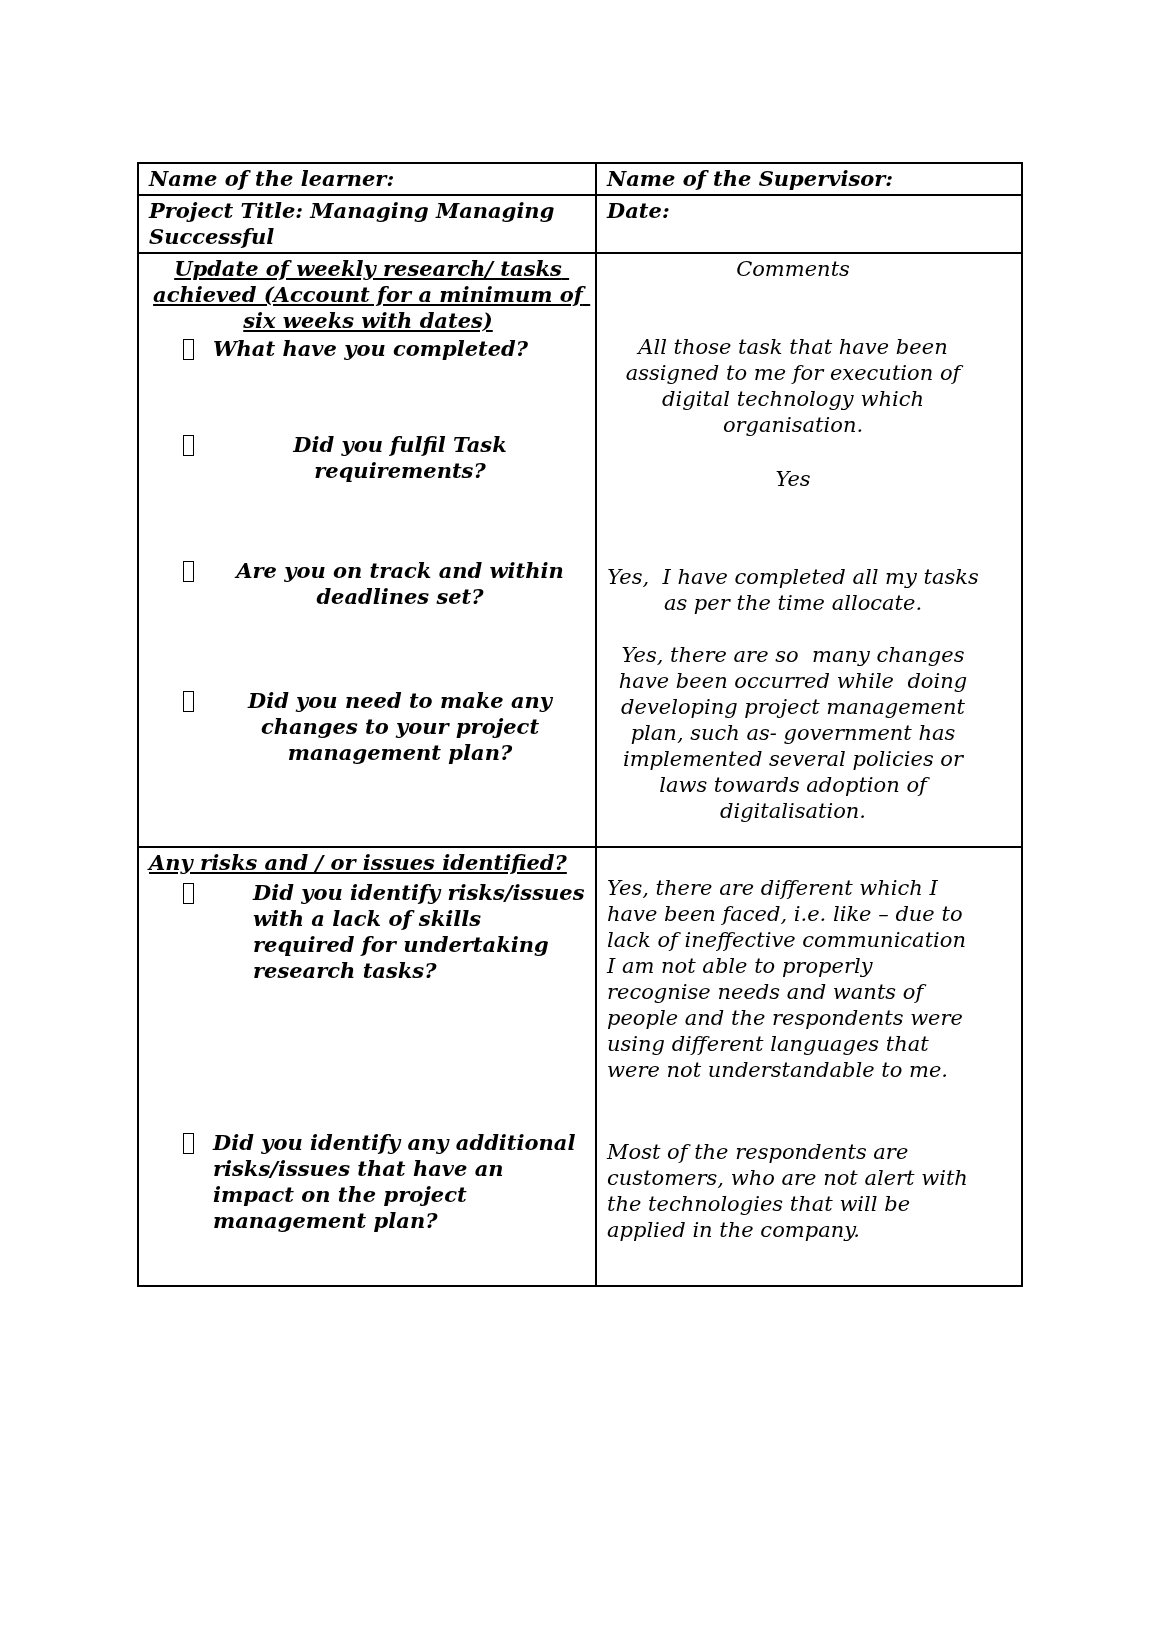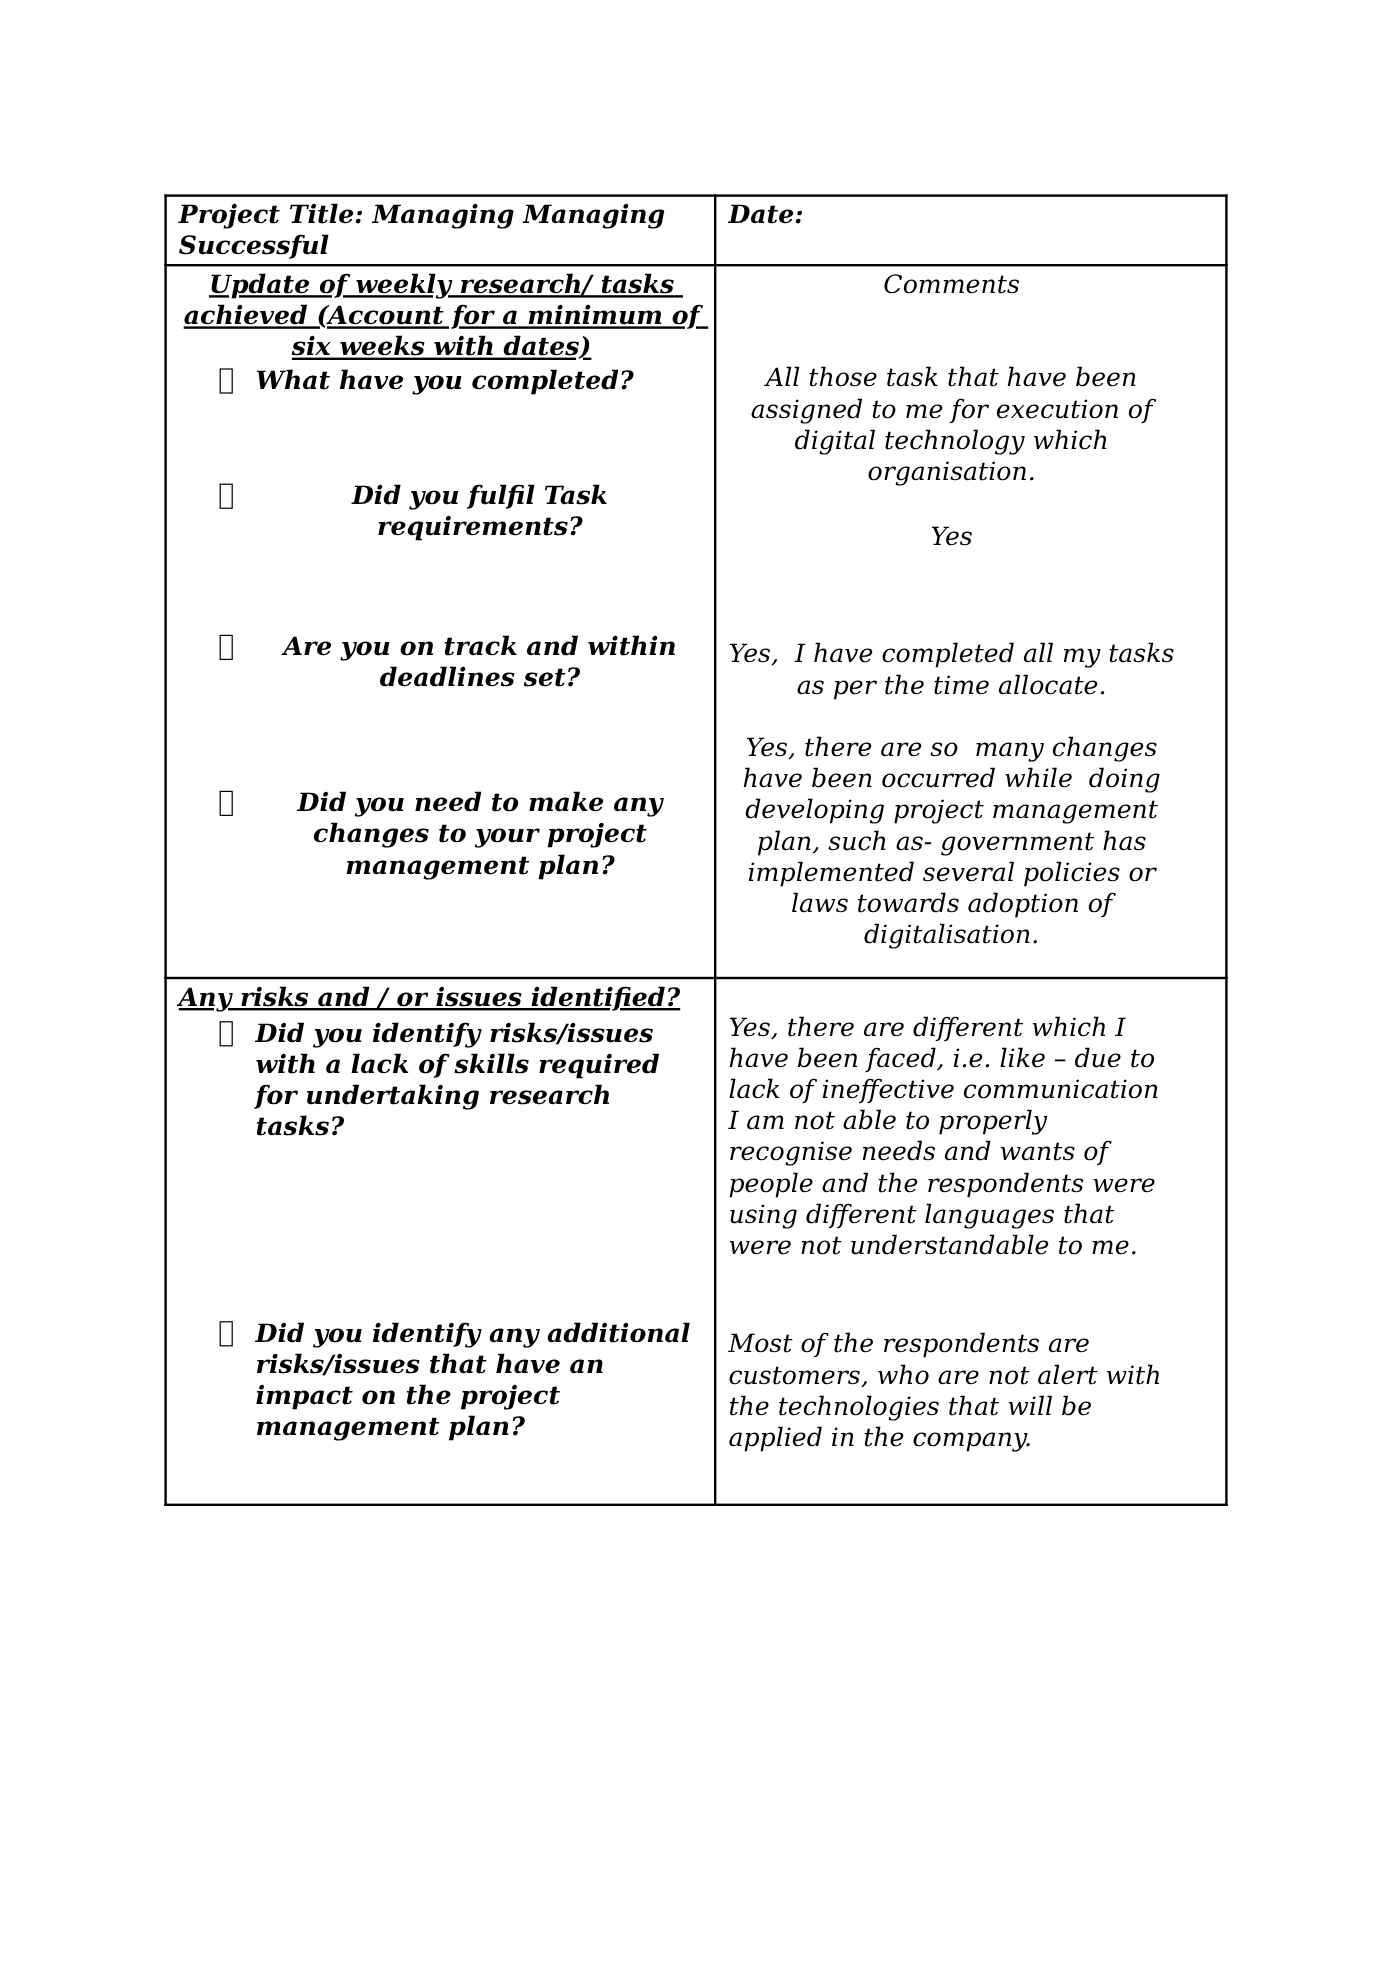--- a/index.html
+++ b/index.html
@@ -75,20 +75,28 @@
   <div class="content">
 
 
     <table class="logbook">
       <colgroup>
           <col class="c-left">
           <col class="c-right">
         </colgroup>
 
       <tbody>
+          <tr class="r-info">
+        <td>
+          <span class="bi">Name of the learner:</span>
+        </td>
+        <td>
+          <span class="bi">Name of the Supervisor:</span>
+        </td>
+      </tr>
 
       <tr class="r-title">
         <td>
           <span class="bi">Project Title: Managing Managing Successful</span>
         </td>
         <td>
           <span class="bi">Date:</span>
         </td>
       </tr>
 
@@ -117,21 +125,21 @@
           <div class="answer" style="margin-top:52px;">All those task that have been assigned to me for execution of digital technology which organisation.</div>
           <div class="answer" style="margin-top:28px;">Yes</div>
           <div class="answer" style="margin-top:72px;">Yes,  I have completed all my tasks as per the time allocate.</div>
           <div class="answer" style="margin-top:26px;">Yes, there are so  many changes have been occurred while  doing developing project management plan, such as- government has implemented several policies or laws towards adoption of digitalisation.</div>
         </td>
       </tr>
 
       <tr class="s2">
         <td>
           <div class="section-heading">Any risks and / or issues identified?</div>
-          <div class="question" style="margin-top:4px;">
+          <div class="question" style="margin-top:4px;gap:40px;">
             <span class="bullet-box"></span>
             <span class="question-text">Did you identify risks/issues with a lack of skills required for undertaking research tasks?</span>
           </div>
           <div class="question" style="margin-top:146px;">
             <span class="bullet-box"></span>
             <span class="question-text">Did you identify any additional risks/issues that have an impact on the project management plan?</span>
           </div>
         </td>
         <td class="ans-cell">
           <div class="answer" style="margin-top:25px;">Yes, there are different which I have been faced, i.e. like – due to lack of ineffective communication I am not able to properly recognise needs and wants of people and the respondents were using different languages that were not understandable to me.</div>

